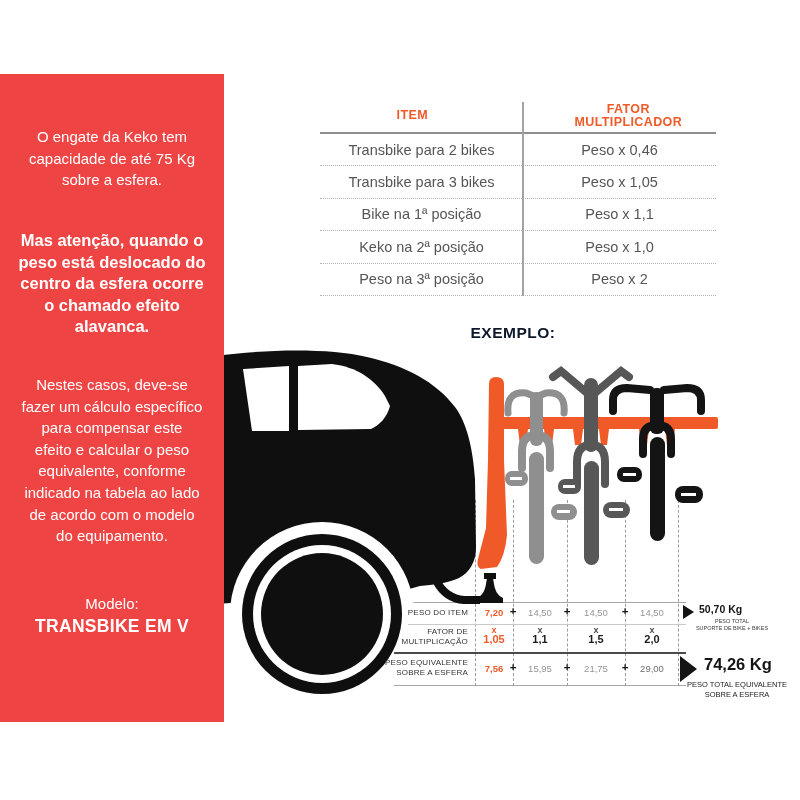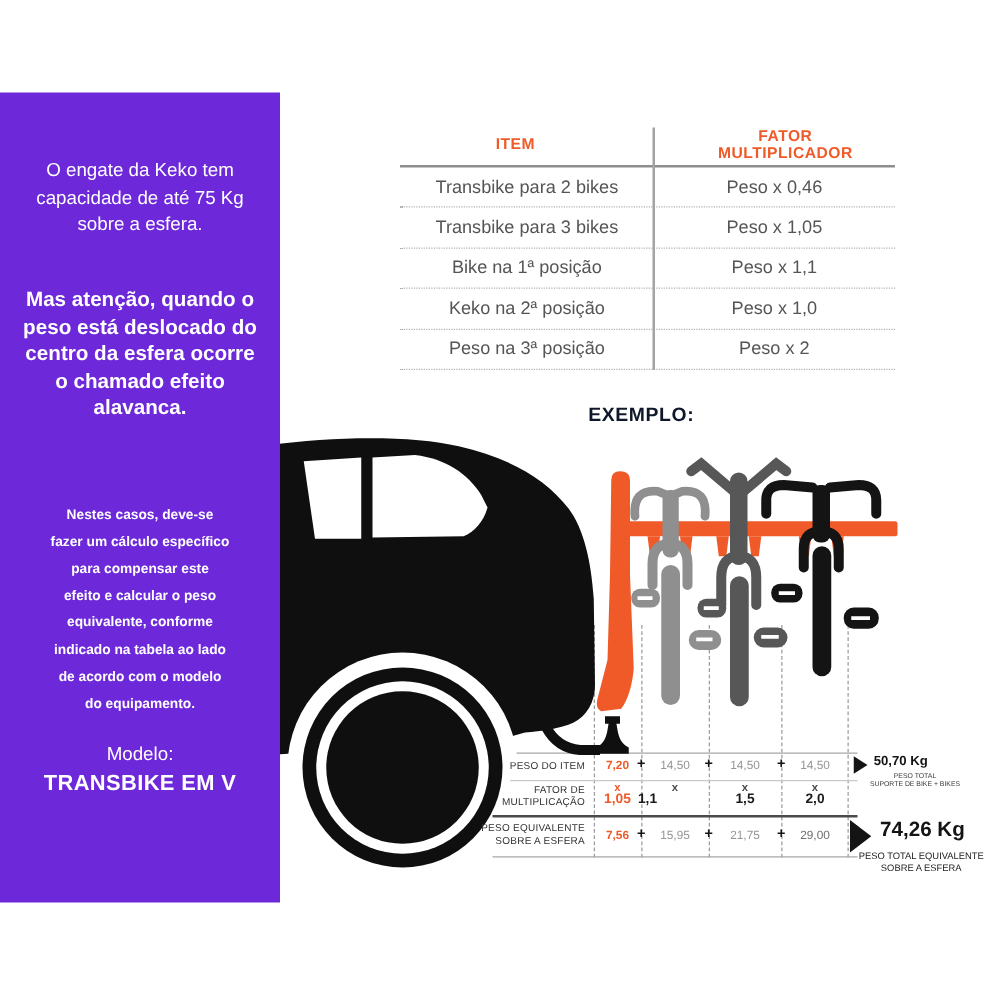--- a/index.html
+++ b/index.html
@@ -6,26 +6,26 @@
   html,body { background:#fff; }
   .canvas {
     position:relative; width:800px; height:800px; background:#ffffff;
     font-family:"Liberation Sans", sans-serif; overflow:hidden;
   }
   [data-bind] { white-space:pre-line; }
 
   
   .panel {
     position:absolute; left:0; top:74px; width:224px; height:648px;
-    background:#6d28d9; z-index:5; color:#fff; text-align:center;
+    background:#ef4444; z-index:5; color:#fff; text-align:center;
   }
   .panel p { position:absolute; left:6px; right:6px; }
   .p1 { top:52px;  font-size:15px;   line-height:21.5px; font-weight:400; }
   .p2 { top:156px; font-size:16.5px; line-height:21.5px; font-weight:700; }
-  .p3 { top:300px; font-size:11px;   line-height:21.6px; font-weight:700;margin-top:28px; }
+  .p3 { top:300px; font-size:15px;   line-height:21.6px; font-weight:400; }
   .model-label { top:521px; font-size:15px; font-weight:400; }
   .model-name  { top:542px; font-size:17.5px; font-weight:700; letter-spacing:.3px; }
 
   
   .ftable { position:absolute; left:320px; top:100px; width:396px; z-index:3; }
   .fhead { display:flex; height:32px; border-bottom:2px solid #8e8e8e;gap:36px; }
   .fh-cell { display:flex; align-items:center; justify-content:center; text-align:center;
              color:#EF5A28; font-weight:700; font-size:12.5px; line-height:13.5px; letter-spacing:.4px; }
   .fh-item { width:203px; } .fh-factor { width:193px; }
   .frow { display:flex; height:31.4px; border-bottom:1px dotted #b3b3b3; }
@@ -227,21 +227,21 @@
   <div class="cplus" style="left:561px; top:605px;" data-bind="symbols.plus">+</div>
   <div class="cval" style="left:569px; top:607px;" data-bind="calc_table.item_weight.values.2">14,50</div>
   <div class="cplus" style="left:619px; top:605px;" data-bind="symbols.plus">+</div>
   <div class="cval" style="left:625px; top:607px;" data-bind="calc_table.item_weight.values.3">14,50</div>
 
   <div class="cx orange" style="left:467px;" data-bind="symbols.times">x</div>
   <div class="cx" style="left:513px;" data-bind="symbols.times">x</div>
   <div class="cx" style="left:569px;" data-bind="symbols.times">x</div>
   <div class="cx" style="left:625px;" data-bind="symbols.times">x</div>
   <div class="cnum orange" style="left:467px;" data-bind="calc_table.factor.values.0">1,05</div>
-  <div class="cnum" style="left:491px;" data-bind="calc_table.factor.values.1">1,1</div>
+  <div class="cnum" style="left:513px;" data-bind="calc_table.factor.values.1">1,1</div>
   <div class="cnum" style="left:569px;" data-bind="calc_table.factor.values.2">1,5</div>
   <div class="cnum" style="left:625px;" data-bind="calc_table.factor.values.3">2,0</div>
 
   <div class="cval orange" style="left:467px; top:663px;" data-bind="calc_table.equivalent.values.0">7,56</div>
   <div class="cplus" style="left:507px; top:661px;" data-bind="symbols.plus">+</div>
   <div class="cval" style="left:513px; top:663px;" data-bind="calc_table.equivalent.values.1">15,95</div>
   <div class="cplus" style="left:561px; top:661px;" data-bind="symbols.plus">+</div>
   <div class="cval" style="left:569px; top:663px;" data-bind="calc_table.equivalent.values.2">21,75</div>
   <div class="cplus" style="left:619px; top:661px;" data-bind="symbols.plus">+</div>
   <div class="cval darker" style="left:625px; top:663px;" data-bind="calc_table.equivalent.values.3">29,00</div>

